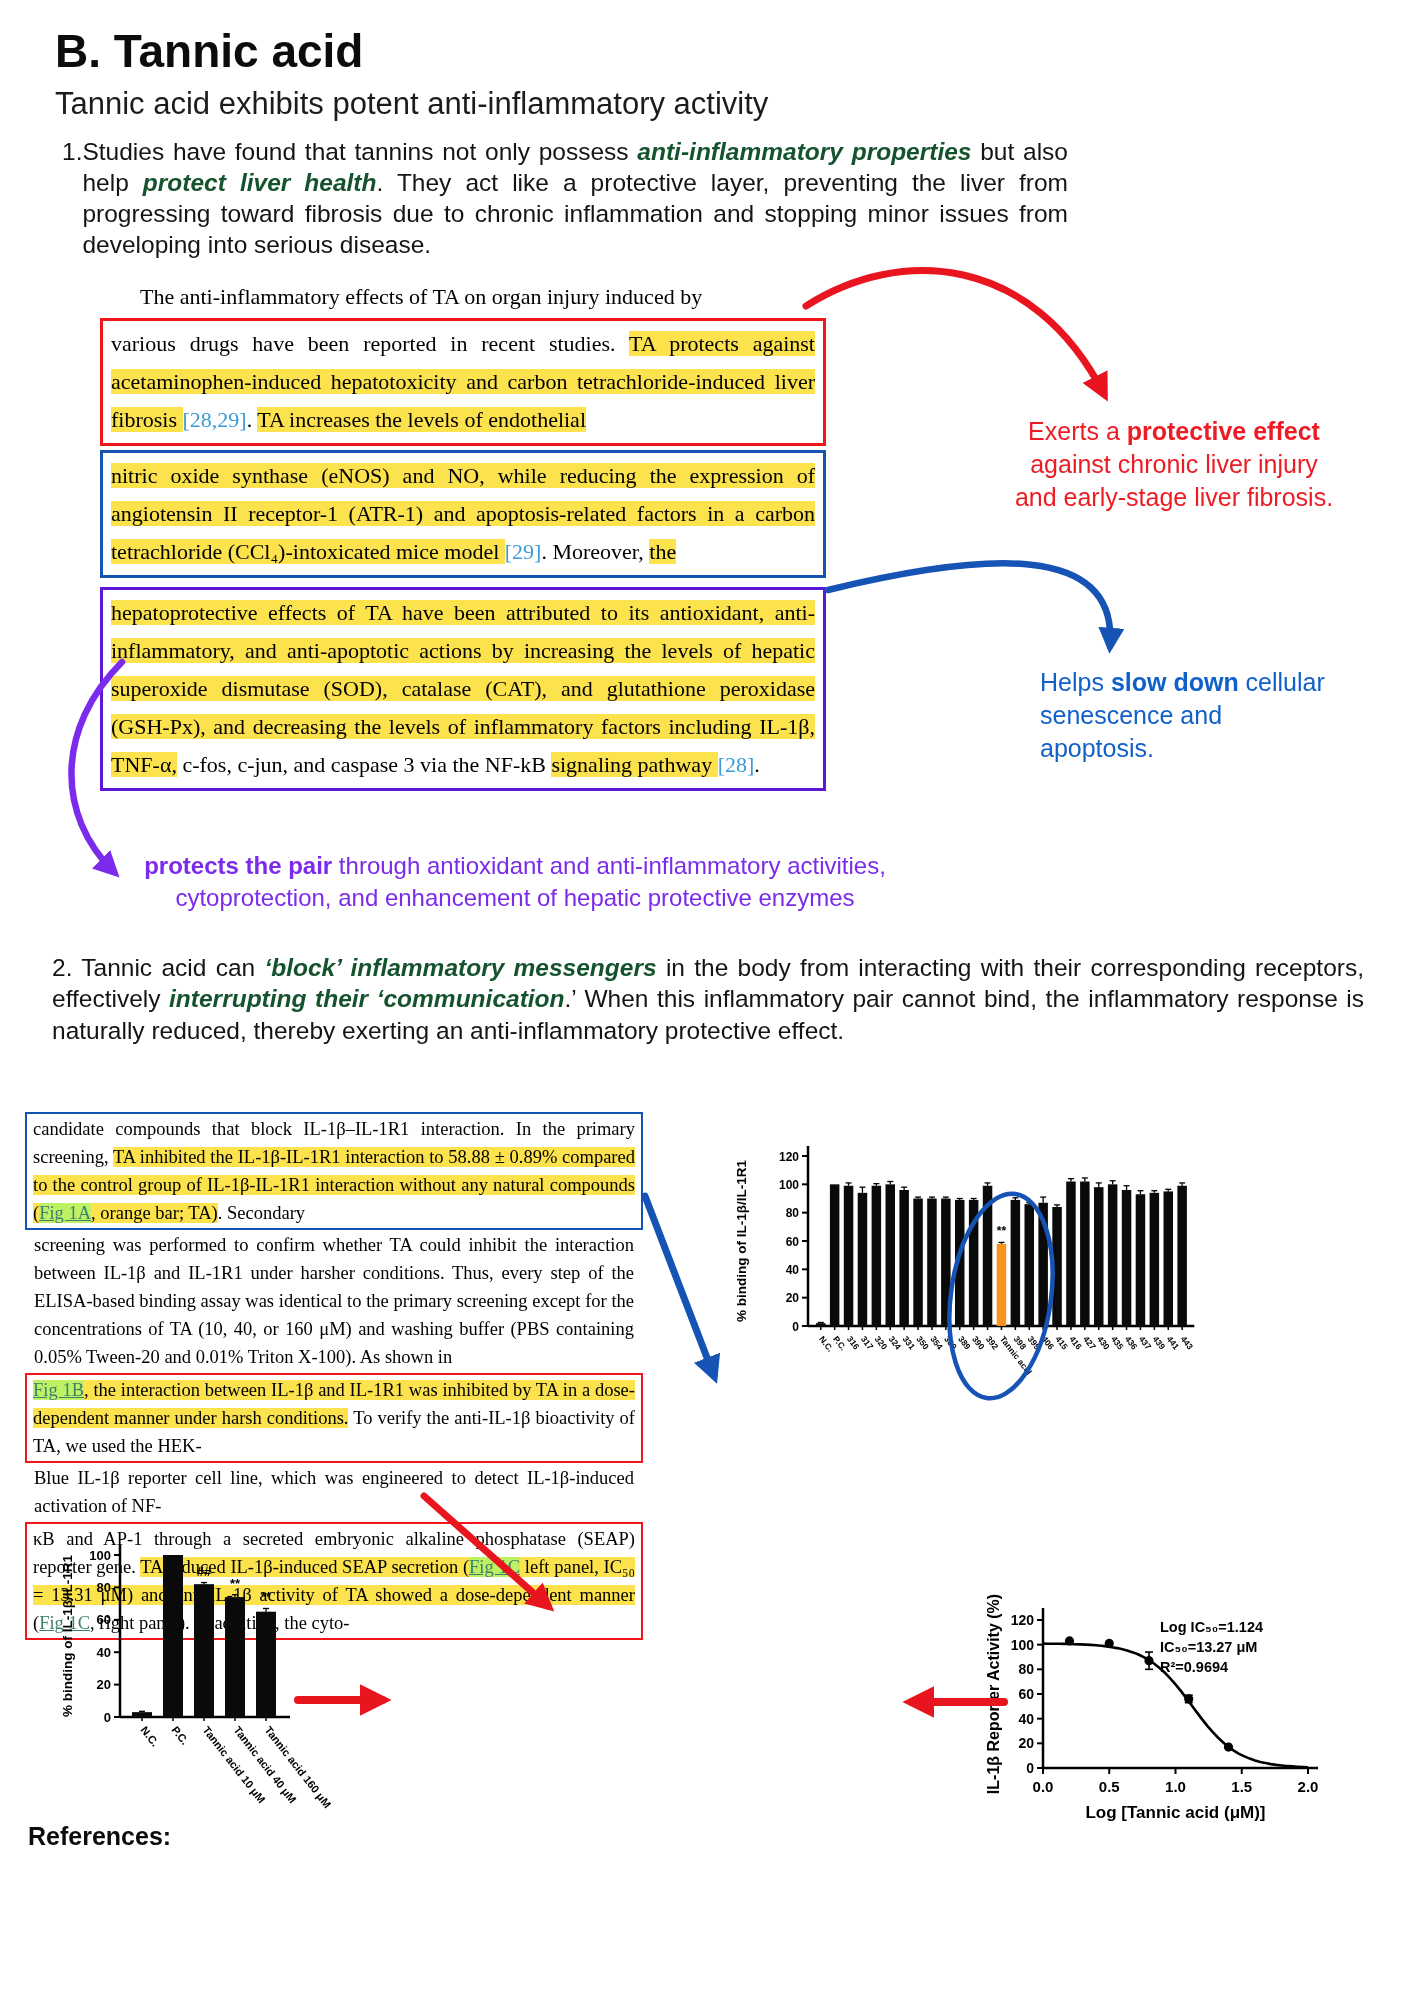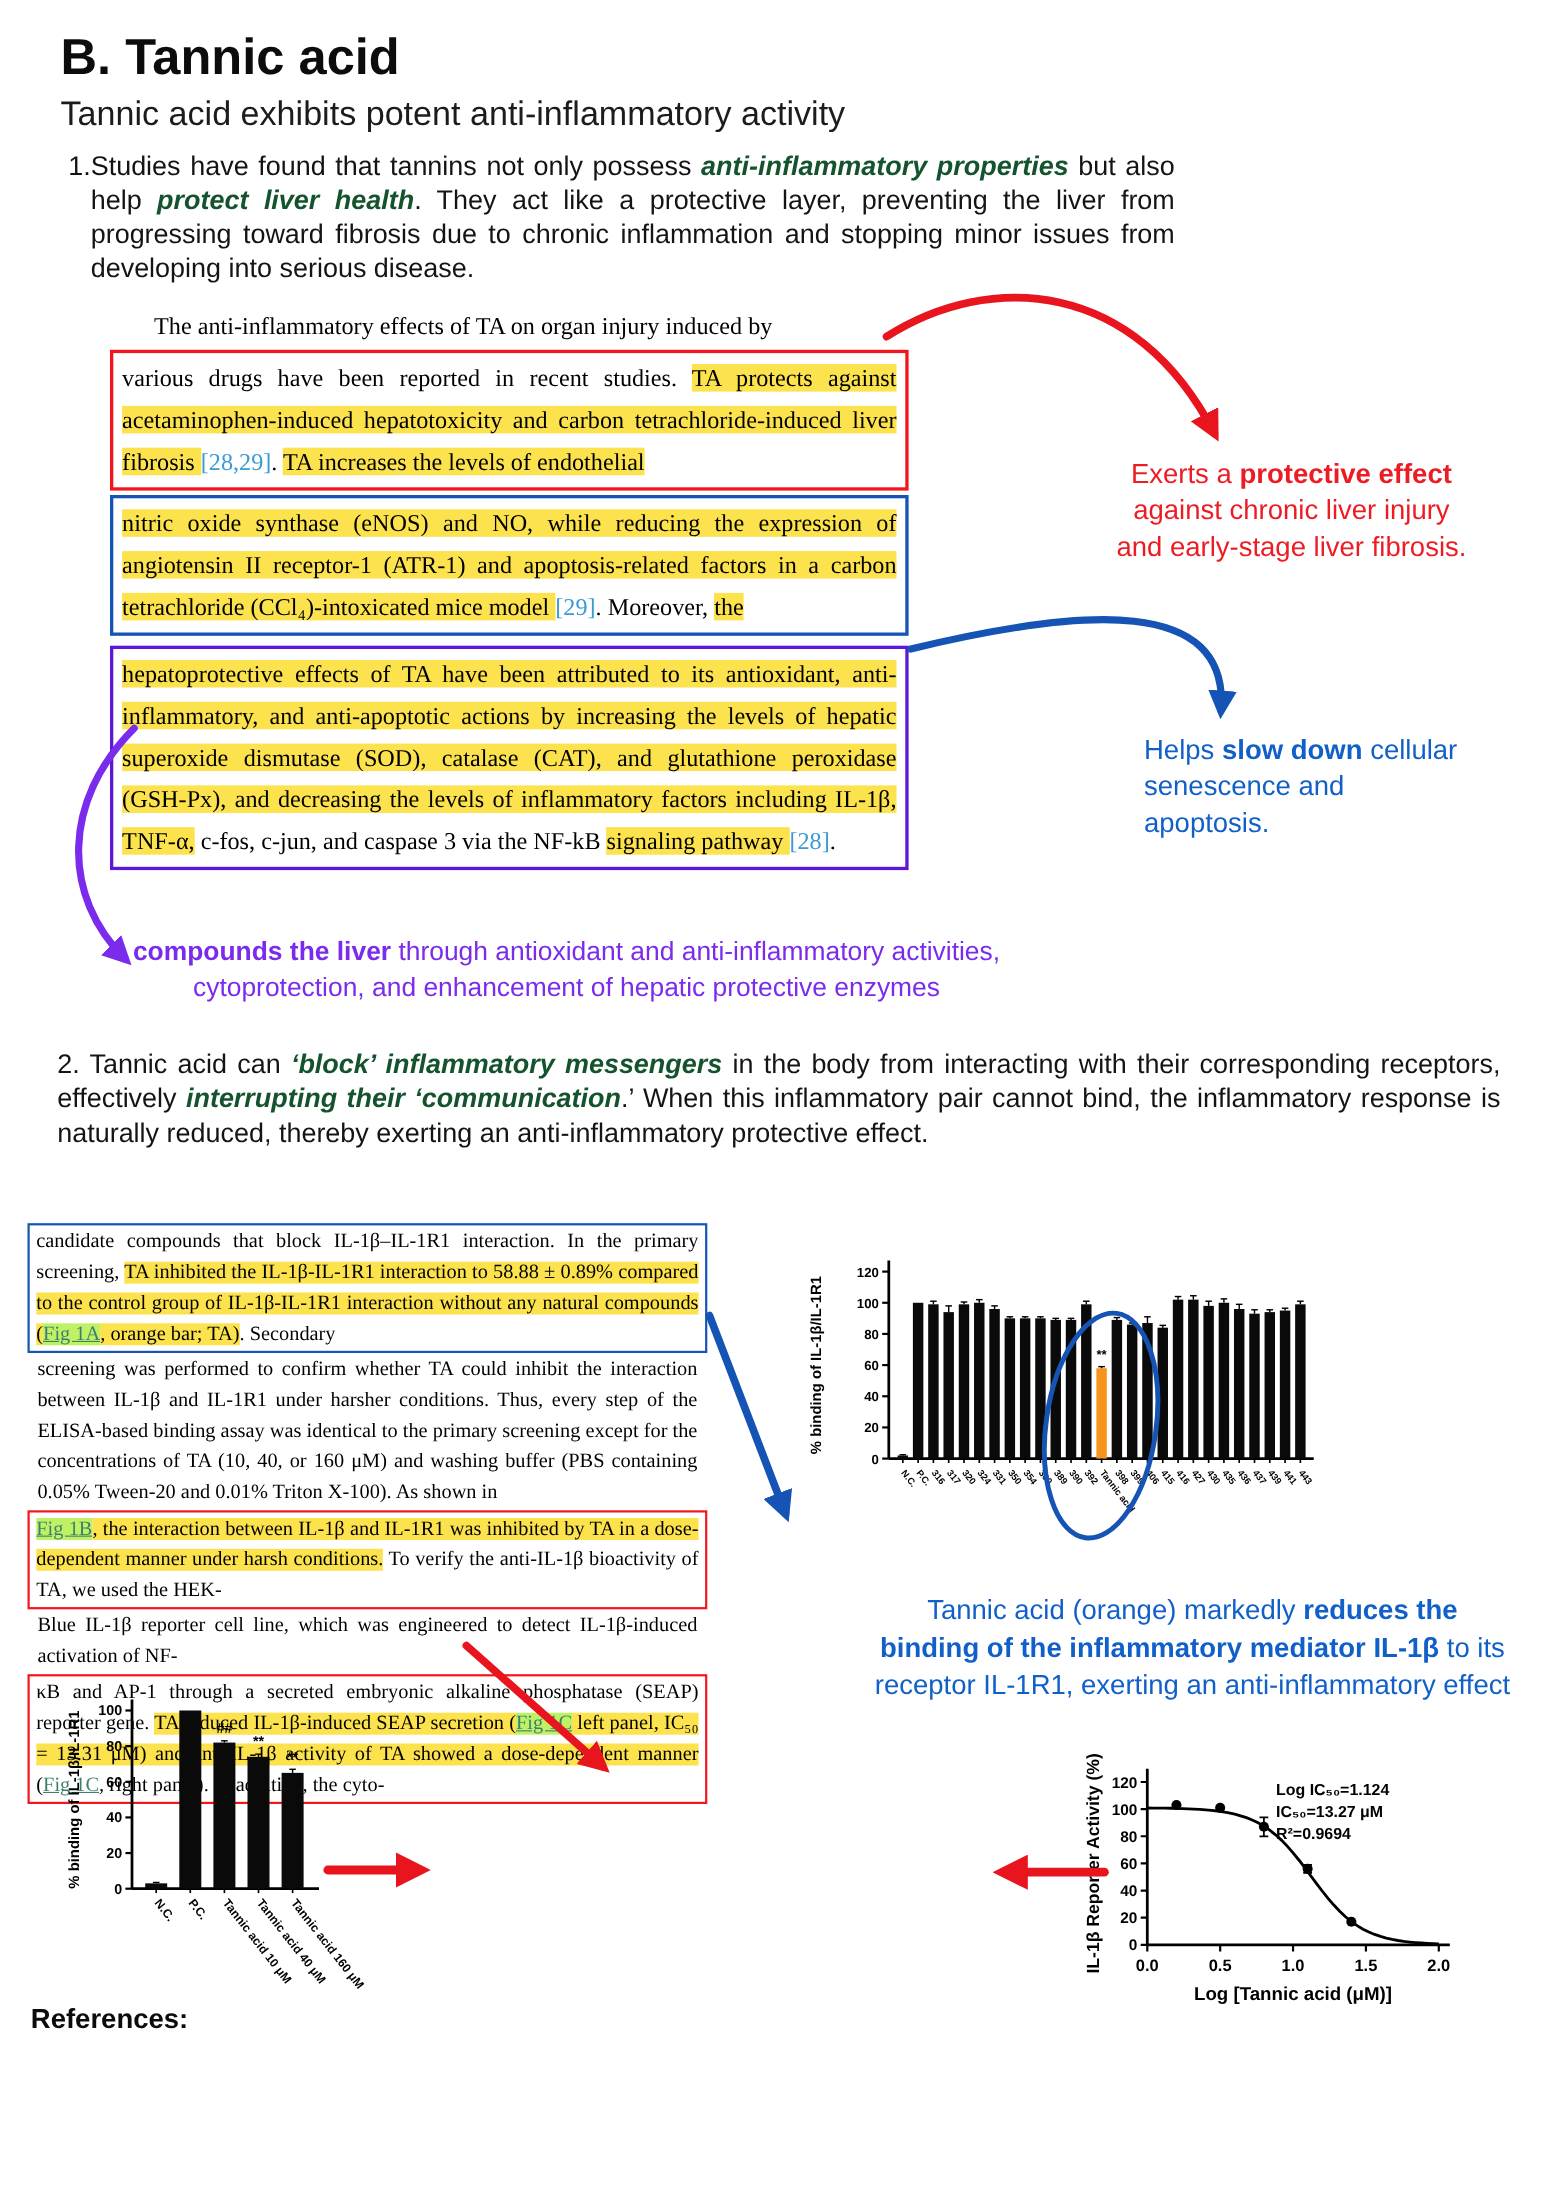--- a/index.html
+++ b/index.html
@@ -75,21 +75,21 @@
 
   <div id="excerpt1">
     <div class="intro"><span>The anti-inflammatory effects of TA on organ injury induced by</span></div>
     <div class="box red-box"><span>various drugs have been reported in recent studies. </span><span class="seg-hl">TA protects against acetaminophen-induced hepatotoxicity and carbon tetrachloride-induced liver fibrosis </span><span class="seg-cite">[28,29]</span><span>. </span><span class="seg-hl">TA increases the levels of endothelial</span></div>
     <div class="box blue-box"><span class="seg-hl">nitric oxide synthase (eNOS) and NO, while reducing the expression of angiotensin II receptor-1 (ATR-1) and apoptosis-related factors in a carbon tetrachloride (CCl₄)-intoxicated mice model </span><span class="seg-cite">[29]</span><span>. Moreover, </span><span class="seg-hl">the</span></div>
     <div class="box purple-box"><span class="seg-hl">hepatoprotective effects of TA have been attributed to its antioxidant, anti-inflammatory, and anti-apoptotic actions by increasing the levels of hepatic superoxide dismutase (SOD), catalase (CAT), and glutathione peroxidase (GSH-Px), and decreasing the levels of inflammatory factors including IL-1β, TNF-α,</span><span> c-fos, c-jun, and caspase 3 via the NF-kB </span><span class="seg-hl">signaling pathway </span><span class="seg-cite">[28]</span><span>.</span></div>
   </div>
 
   <div id="note-red" class="note"><span>Exerts a </span><span class="seg-bold">protective effect</span><span> against chronic liver injury and early-stage liver fibrosis.</span></div>
   <div id="note-blue" class="note"><span>Helps </span><span class="seg-bold">slow down</span><span> cellular senescence and apoptosis.</span></div>
-  <div id="note-purple" class="note"><span class="seg-bold">compounds the liver</span><span> through antioxidant and anti-inflammatory activities, cytoprotection, and enhancement of hepatic protective enzymes</span></div>
+  <div id="note-purple" class="note"><span class="seg-bold">protects the pair</span><span> through antioxidant and anti-inflammatory activities, cytoprotection, and enhancement of hepatic protective enzymes</span></div>
 
   <div id="para2"><span>2. Tannic acid can </span><span class="seg-blue-bold">‘block’ inflammatory messengers</span><span> in the body from interacting with their corresponding receptors, effectively </span><span class="seg-blue-bold">interrupting their ‘communication</span><span>.’ When this inflammatory pair cannot bind, the inflammatory response is naturally reduced, thereby exerting an anti-inflammatory protective effect.</span></div>
 
   <div id="excerpt2">
     <div class="box2 blue-box"><span>candidate compounds that block IL-1β–IL-1R1 interaction. In the primary screening, </span><span class="seg-hl">TA inhibited the IL-1β-IL-1R1 interaction to 58.88 ± 0.89% compared to the control group of IL-1β-IL-1R1 interaction without any natural compounds (</span><span class="seg-fig-hl">Fig 1A</span><span class="seg-hl">, orange bar; TA)</span><span>. Secondary</span></div>
     <div class="plain"><span>screening was performed to confirm whether TA could inhibit the interaction between IL-1β and IL-1R1 under harsher conditions. Thus, every step of the ELISA-based binding assay was identical to the primary screening except for the concentrations of TA (10, 40, or 160 μM) and washing buffer (PBS containing 0.05% Tween-20 and 0.01% Triton X-100). As shown in</span></div>
     <div class="box2 red-box"><span class="seg-fig-hl">Fig 1B</span><span class="seg-hl">, the interaction between IL-1β and IL-1R1 was inhibited by TA in a dose-dependent manner under harsh conditions.</span><span> To verify the anti-IL-1β bioactivity of TA, we used the HEK-</span></div>
     <div class="plain"><span>Blue IL-1β reporter cell line, which was engineered to detect IL-1β-induced activation of NF-</span></div>
     <div class="box2 red-box"><span>κB and AP-1 through a secreted embryonic alkaline phosphatase (SEAP) reporter gene. </span><span class="seg-hl">TA reduced IL-1β-induced SEAP secretion (</span><span class="seg-fig-hl">Fig 1C</span><span class="seg-hl"> left panel, IC₅₀ = 13.31 μM) and anti-IL-1β activity of TA showed a dose-dependent manner</span><span> (</span><span class="seg-fig">Fig 1C</span><span>, right panel). In addition, the cyto-</span></div>
   </div>
@@ -241,21 +241,20 @@
       <line x1="435.25" y1="71.29166666666666" x2="441.25" y2="71.29166666666666" stroke="#000" stroke-width="1.3"></line>
       <line x1="438.25" y1="208" x2="438.25" y2="212" stroke="#000" stroke-width="1.5"></line>
       <text x="436.25" y="221" font-size="8.5" text-anchor="start" font-family="&quot;Liberation Sans&quot;,sans-serif" font-weight="bold" fill="#000" transform="rotate(52 436.25 221)">441</text>
       <rect x="447.40000000000003" y="67.75" width="9.5" height="140.25" fill="#0a0a0a"></rect>
       <line x1="452.15000000000003" y1="67.75" x2="452.15000000000003" y2="64.91666666666666" stroke="#000" stroke-width="1.3"></line>
       <line x1="449.15000000000003" y1="64.91666666666666" x2="455.15000000000003" y2="64.91666666666666" stroke="#000" stroke-width="1.3"></line>
       <line x1="452.15000000000003" y1="208" x2="452.15000000000003" y2="212" stroke="#000" stroke-width="1.5"></line>
       <text x="450.15000000000003" y="221" font-size="8.5" text-anchor="start" font-family="&quot;Liberation Sans&quot;,sans-serif" font-weight="bold" fill="#000" transform="rotate(52 450.15000000000003 221)">443</text>
     </svg>
 
-  <div id="note-blue2" class="note"><span>Tannic acid (orange) markedly </span><span class="seg-bold">reduces the binding of the inflammatory mediator IL-1β</span><span> to its receptor IL-1R1, exerting an anti-inflammatory effect</span></div>
 
   <svg id="chart2" class="chart" width="330" height="330">
       <line x1="80" y1="25" x2="80" y2="197" stroke="#000" stroke-width="2.5"></line>
       <line x1="80" y1="197" x2="250" y2="197" stroke="#000" stroke-width="2.5"></line>
       <line x1="74" y1="197" x2="80" y2="197" stroke="#000" stroke-width="2"></line>
       <text x="71" y="201.5" font-size="13" text-anchor="end" font-family="&quot;Liberation Sans&quot;,sans-serif" font-weight="bold" fill="#000">0</text>
       <line x1="74" y1="164.6" x2="80" y2="164.6" stroke="#000" stroke-width="2"></line>
       <text x="71" y="169.1" font-size="13" text-anchor="end" font-family="&quot;Liberation Sans&quot;,sans-serif" font-weight="bold" fill="#000">20</text>
       <line x1="74" y1="132.2" x2="80" y2="132.2" stroke="#000" stroke-width="2"></line>
       <text x="71" y="136.7" font-size="13" text-anchor="end" font-family="&quot;Liberation Sans&quot;,sans-serif" font-weight="bold" fill="#000">40</text>

